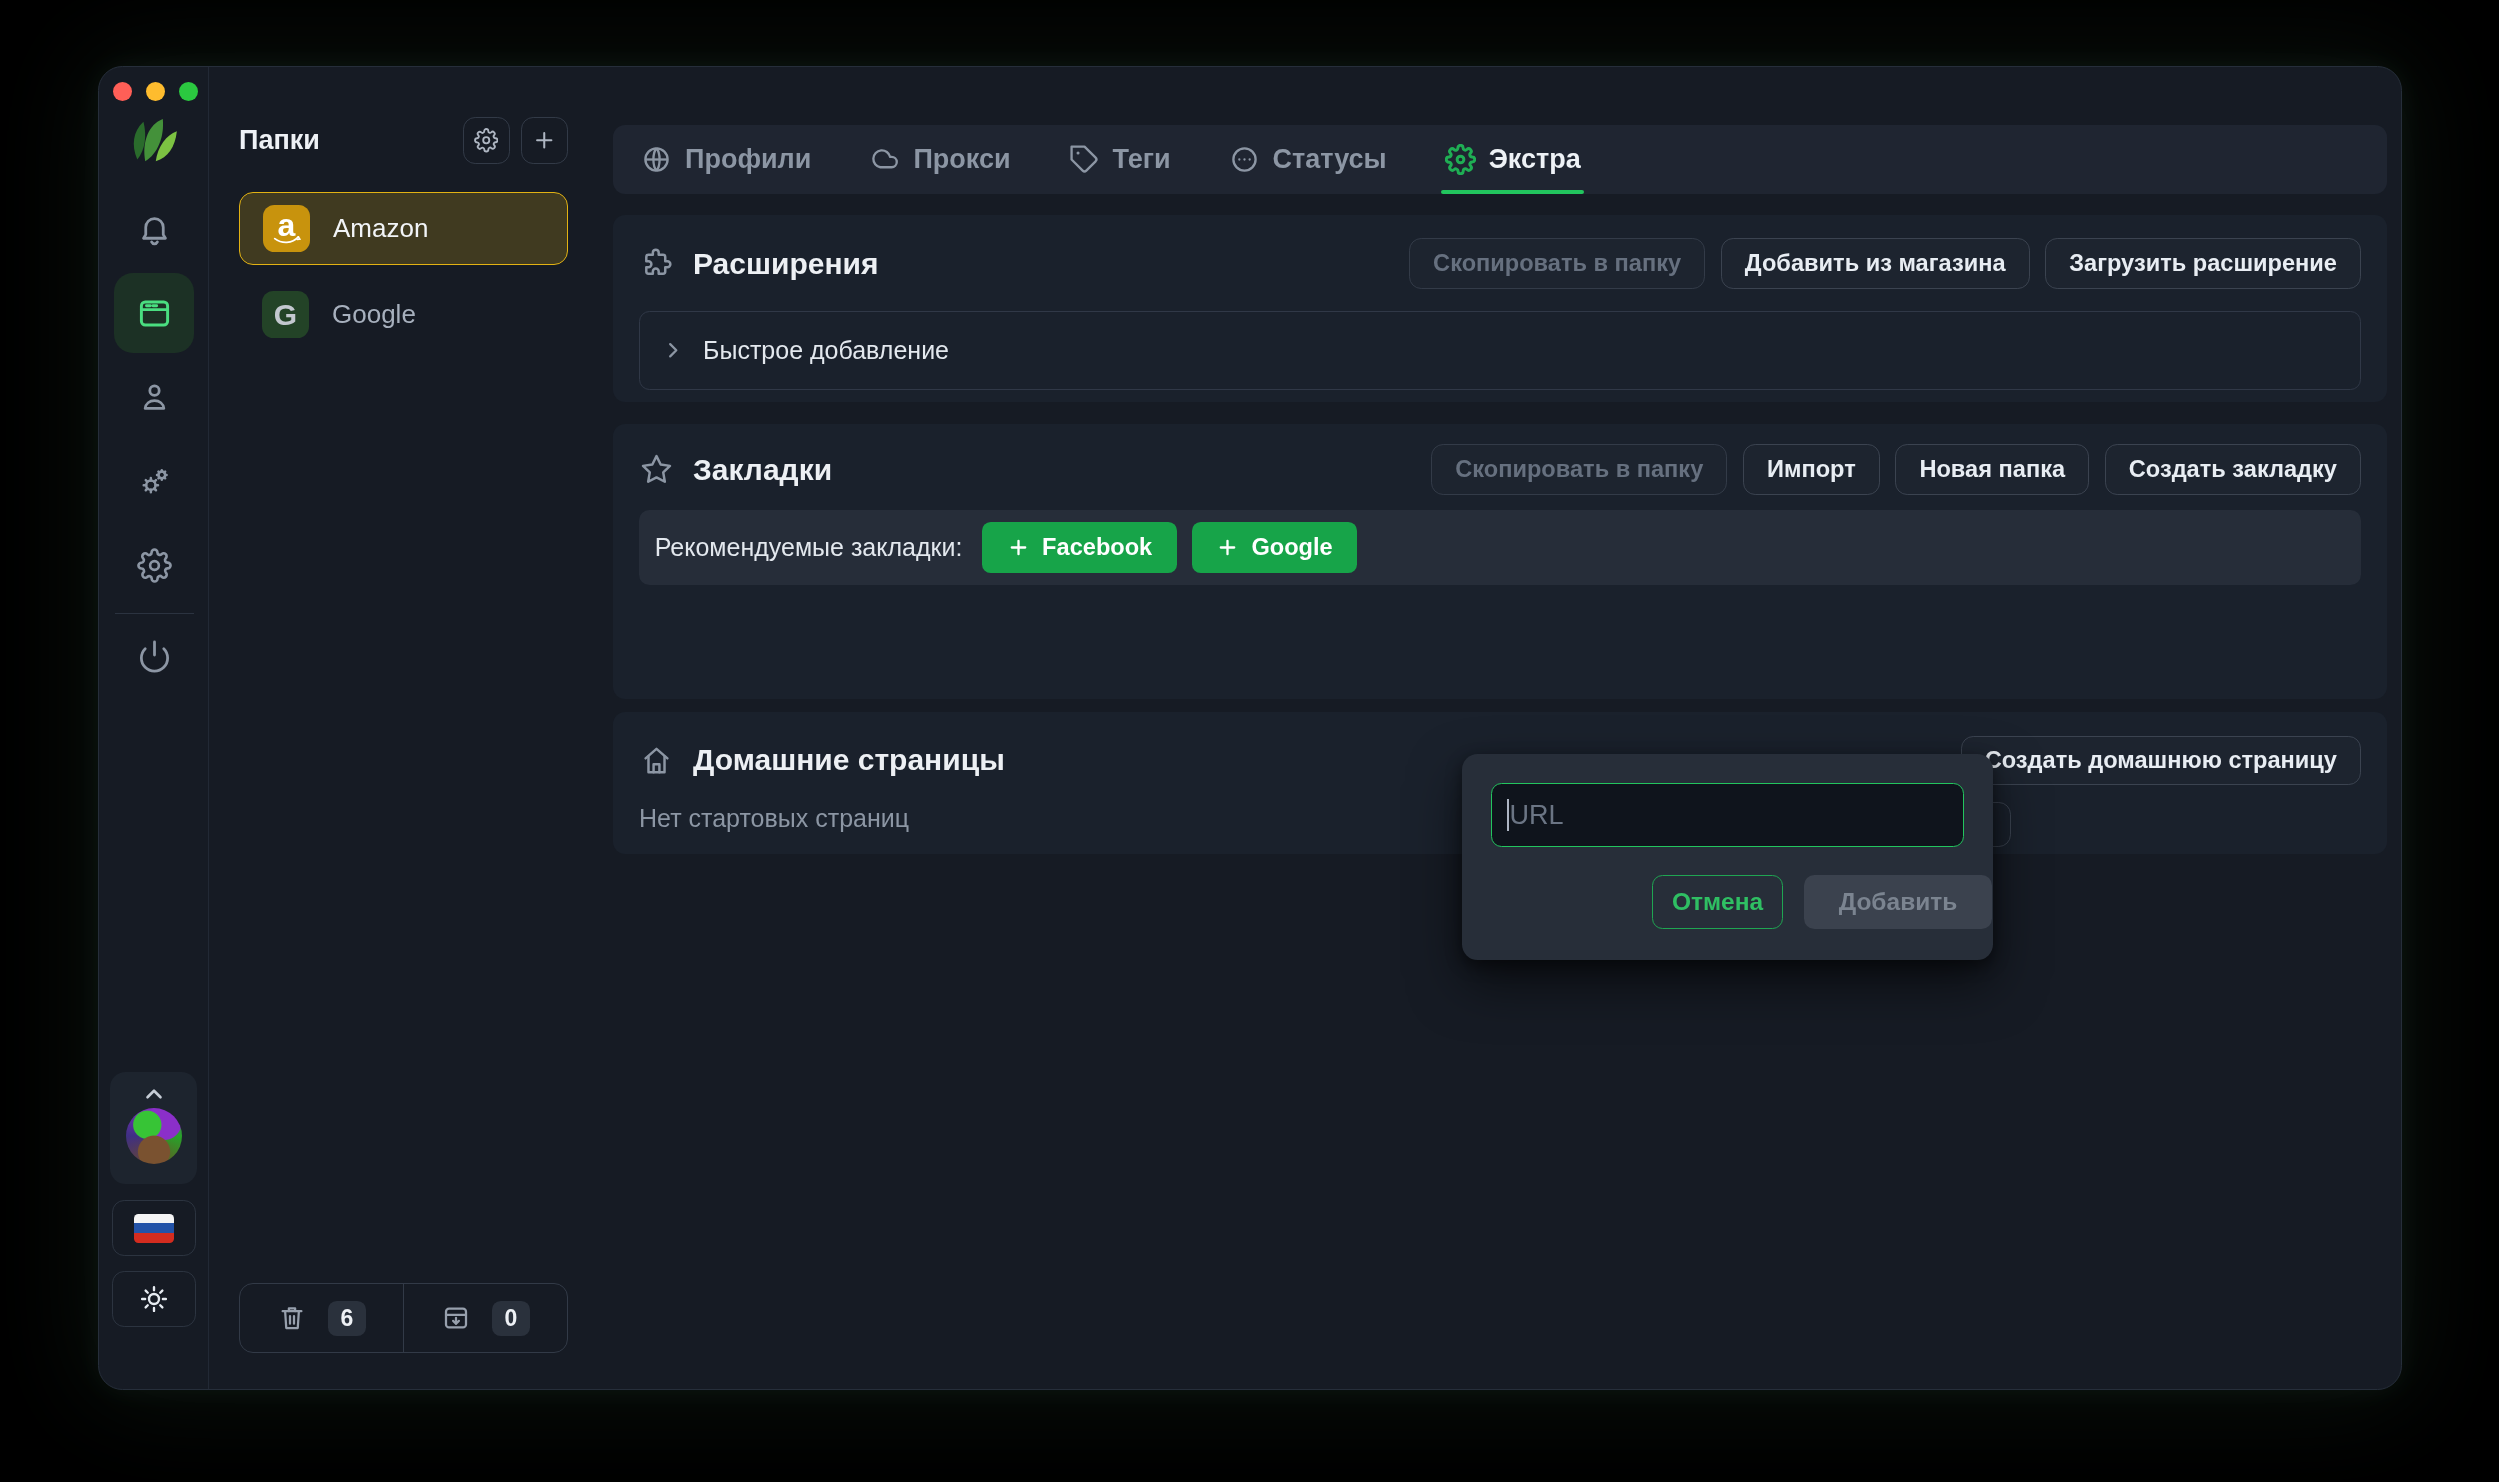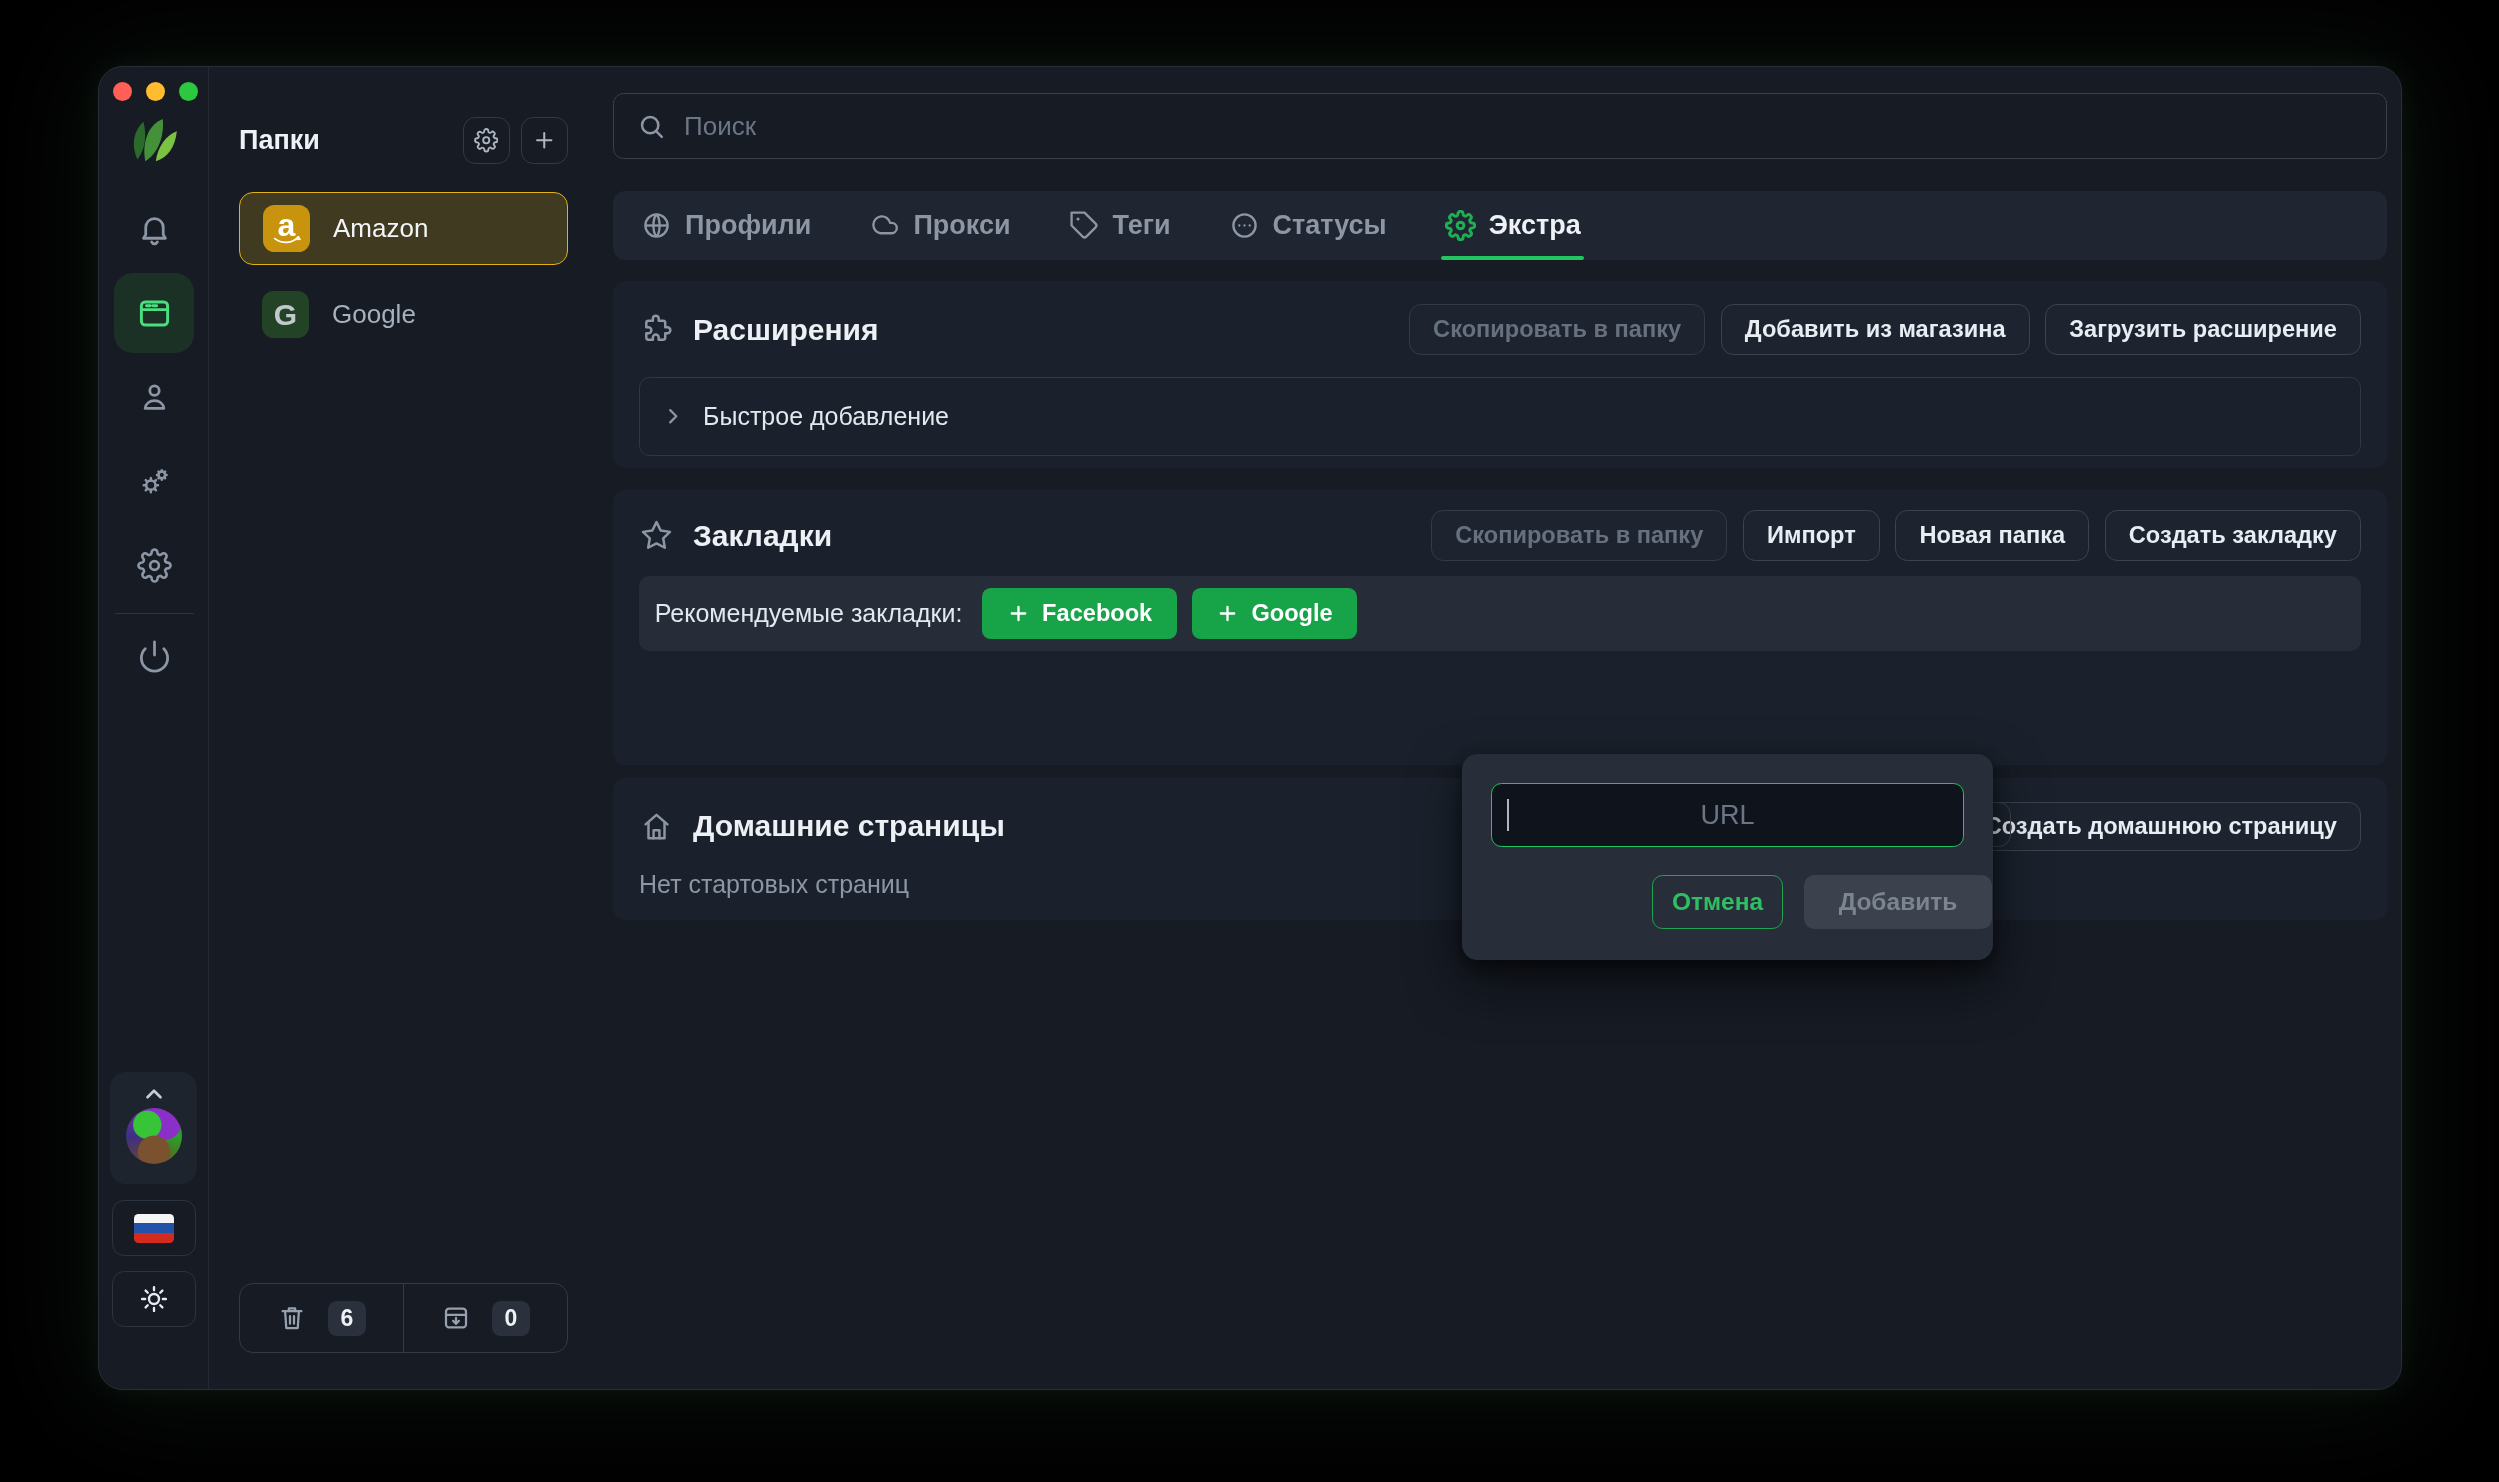--- a/index.html
+++ b/index.html
@@ -104,21 +104,21 @@
   .card-home .empty-txt { margin-top:19px; }
   .card-home .btn { height:49px; }
 
   
   .hidden-frag { position:absolute; left:1800px; top:735px; width:112px; height:45px; border:1.3px solid #3b4350; border-radius:12.2px; z-index:5; }
 
   
   .popover { position:absolute; left:1363px; top:687px; width:531px; height:206px; background:#272e39; border-radius:15.7px; z-index:50;
     box-shadow: 0 23px 52px rgba(0,0,0,0.55), 0 5.2px 15.7px rgba(0,0,0,0.45); }
   .url-wrap { position:absolute; left:29px; top:29px; width:473px; height:64px; }
-  .url-wrap input { width:100%; height:100%; background:#0f141c; border:1.7px solid #22c55e; border-radius:10.5px; color:#dfe5ec; font-size:27px; padding:0 17.5px; outline:none; caret-color:#b7bfcc; font-family:inherit;text-align:center; }
+  .url-wrap input { width:100%; height:100%; background:#0f141c; border:1.7px solid #22c55e; border-radius:10.5px; color:#dfe5ec; font-size:27px; padding:0 17.5px; outline:none; caret-color:#b7bfcc; font-family:inherit; }
   .url-wrap input::placeholder { color:#6b7584; }
   .caret { position:absolute; left:15.7px; top:15.7px; width:2.6px; height:32px; background:#aeb6c4; }
   .pop-cancel { position:absolute; left:190px; top:121px; width:131px; height:54px; border:1.7px solid #1fa552; border-radius:10.5px; background:transparent; color:#2fbf63; font-size:24.5px; font-weight:700; cursor:pointer; font-family:inherit; }
   .pop-submit { position:absolute; left:342px; top:121px; width:188px; height:54px; border:none; border-radius:10.5px; background:#3b424e; color:#7b8490; font-size:24.5px; font-weight:700; cursor:default; font-family:inherit; }
 
   svg { display:block; }
 </style>
 </head>
 <body>
 
@@ -256,27 +256,20 @@
             <path d="M12 11.8v4.6"></path>
             <polyline points="9.7 14.3 12 16.6 14.3 14.3"></polyline>
         </svg>
         <span class="badge">0</span>
       </div>
     </div>
   </div>
 
   <div class="main">
 
-    <div class="searchbar">
-      <svg viewBox="0 0 24 24" fill="none" stroke="currentColor" stroke-width="1.9" stroke-linecap="round">
-        <circle cx="11" cy="11" r="6.3"></circle>
-          <path d="M15.7 15.7 20 20"></path>
-      </svg>
-      <input type="text" placeholder="Поиск" style="">
-    </div>
 
     <div class="tabbar">
       <div class="tab">
         <svg viewBox="0 0 24 24" fill="none" stroke="currentColor" stroke-width="1.8">
           <circle cx="12" cy="12" r="8.6"></circle>
             <path d="M3.4 12h17.2"></path>
             <path d="M12 3.4c3.2 3.6 3.2 13.6 0 17.2M12 3.4c-3.2 3.6-3.2 13.6 0 17.2"></path>
         </svg>
         <span>Профили</span>
       </div>

